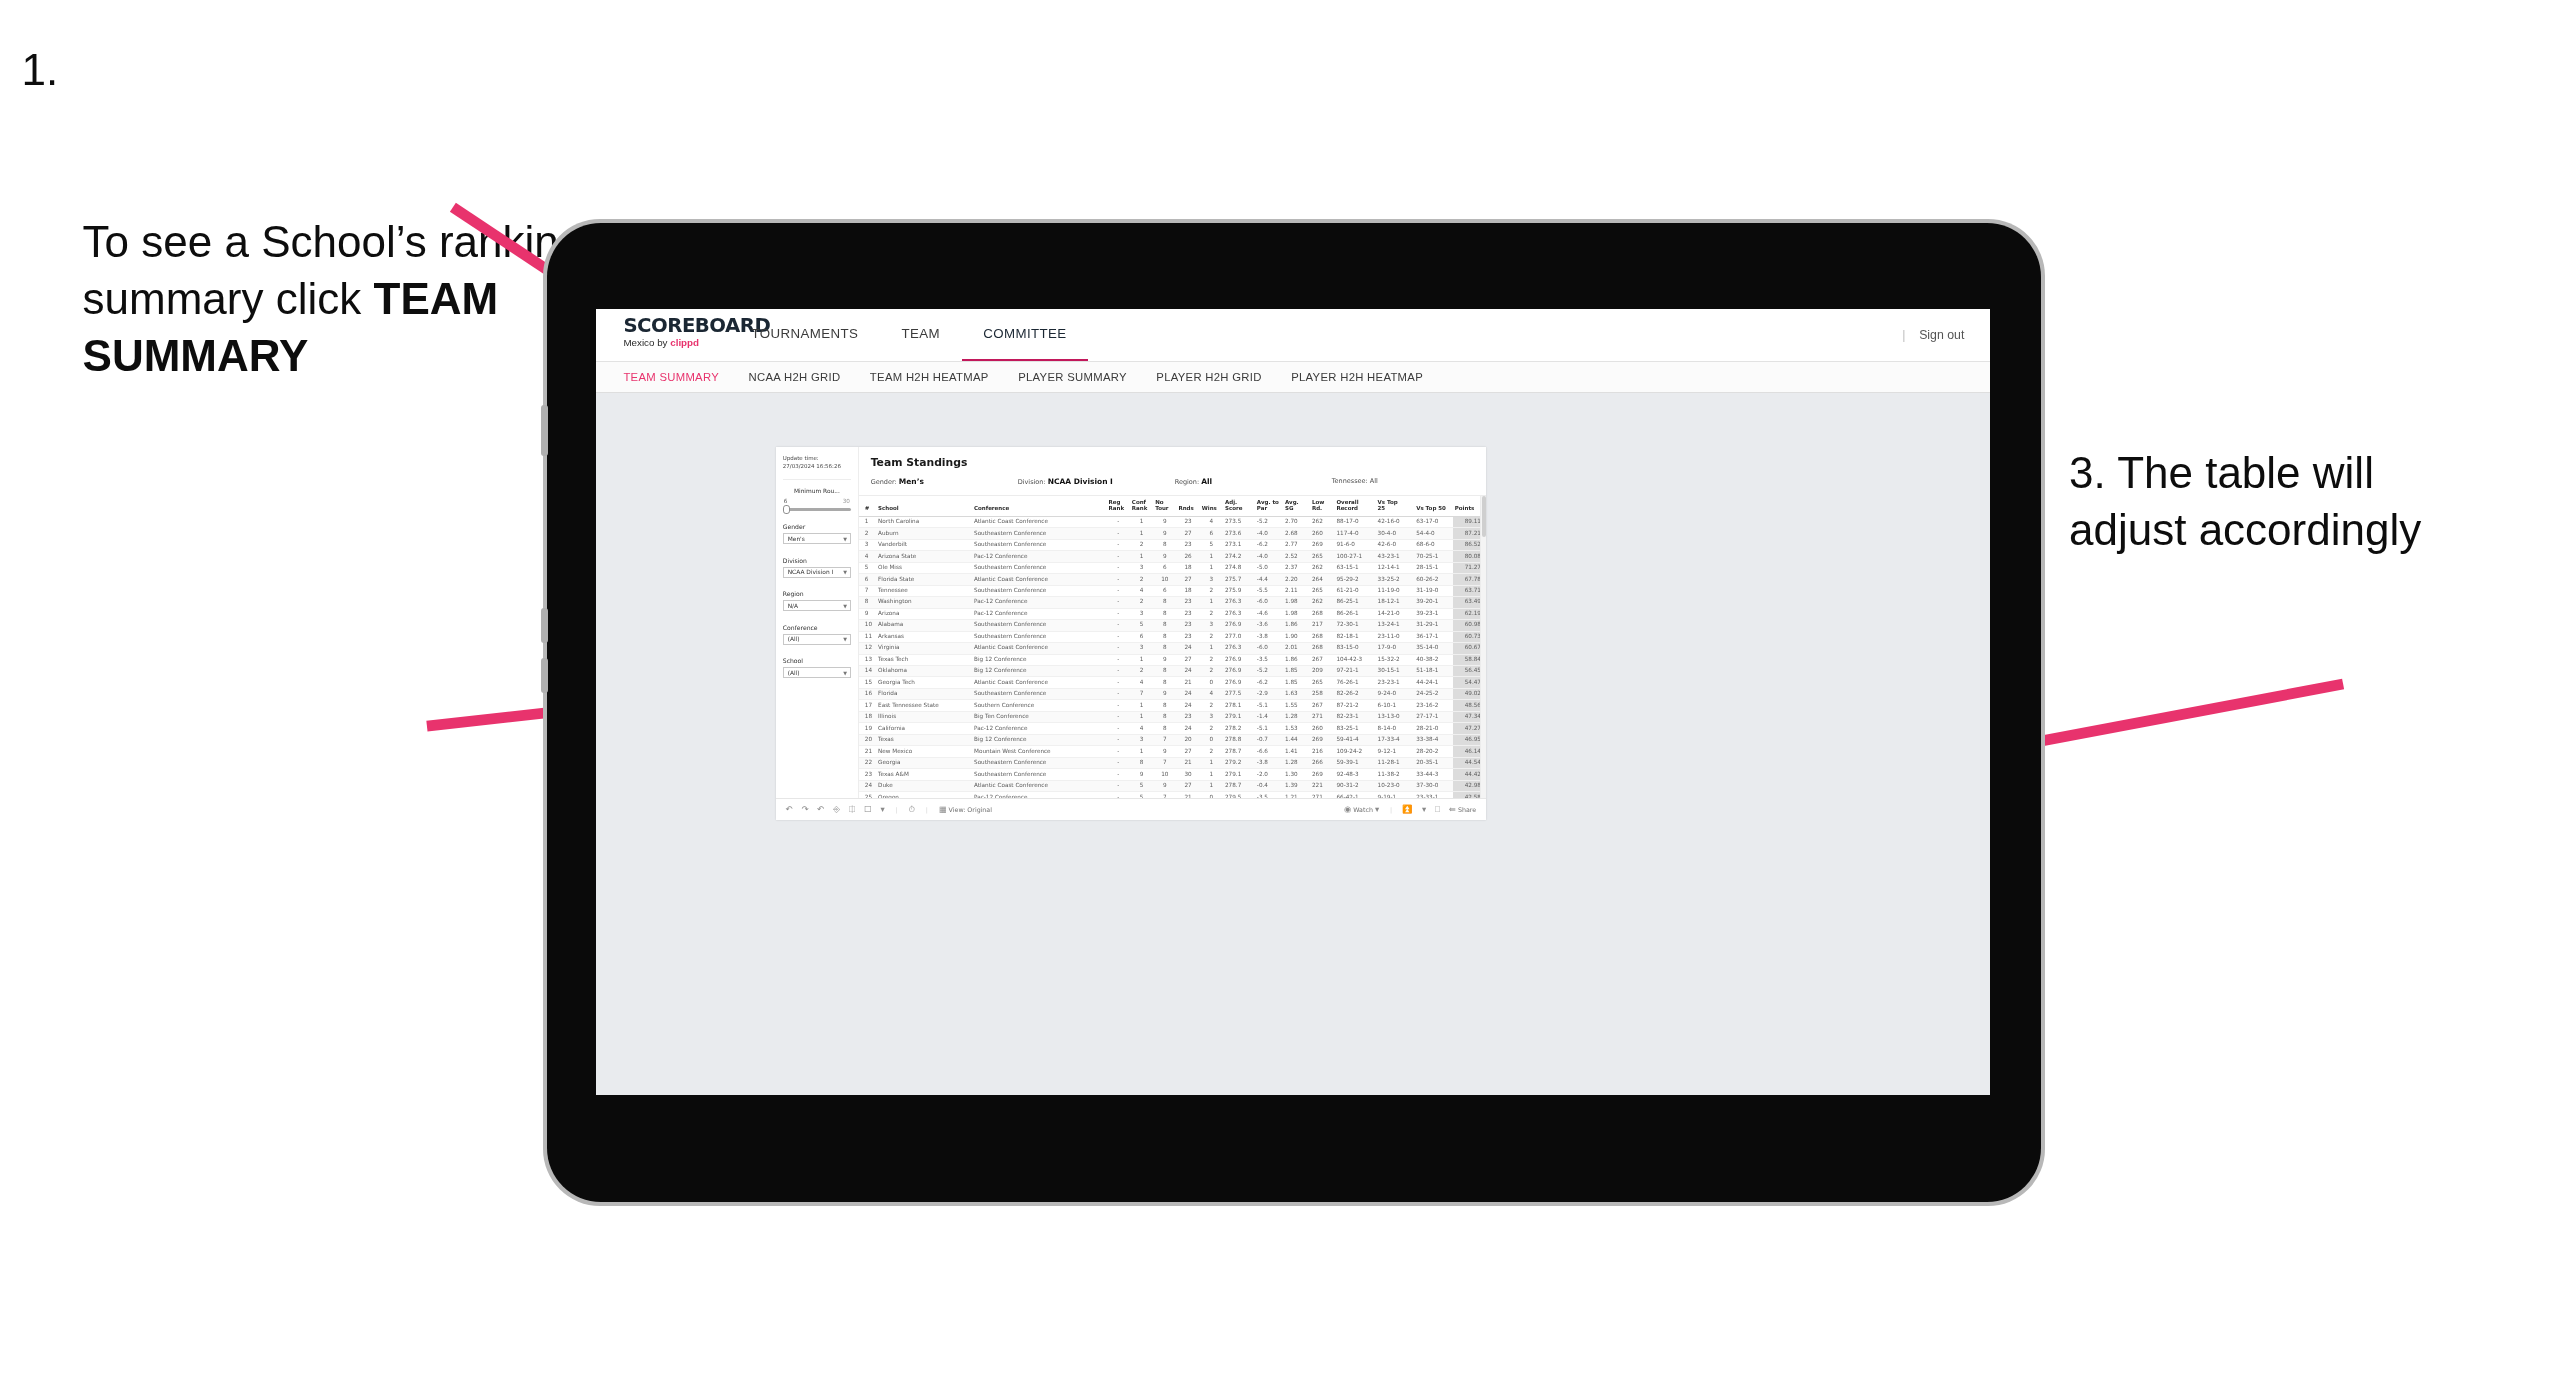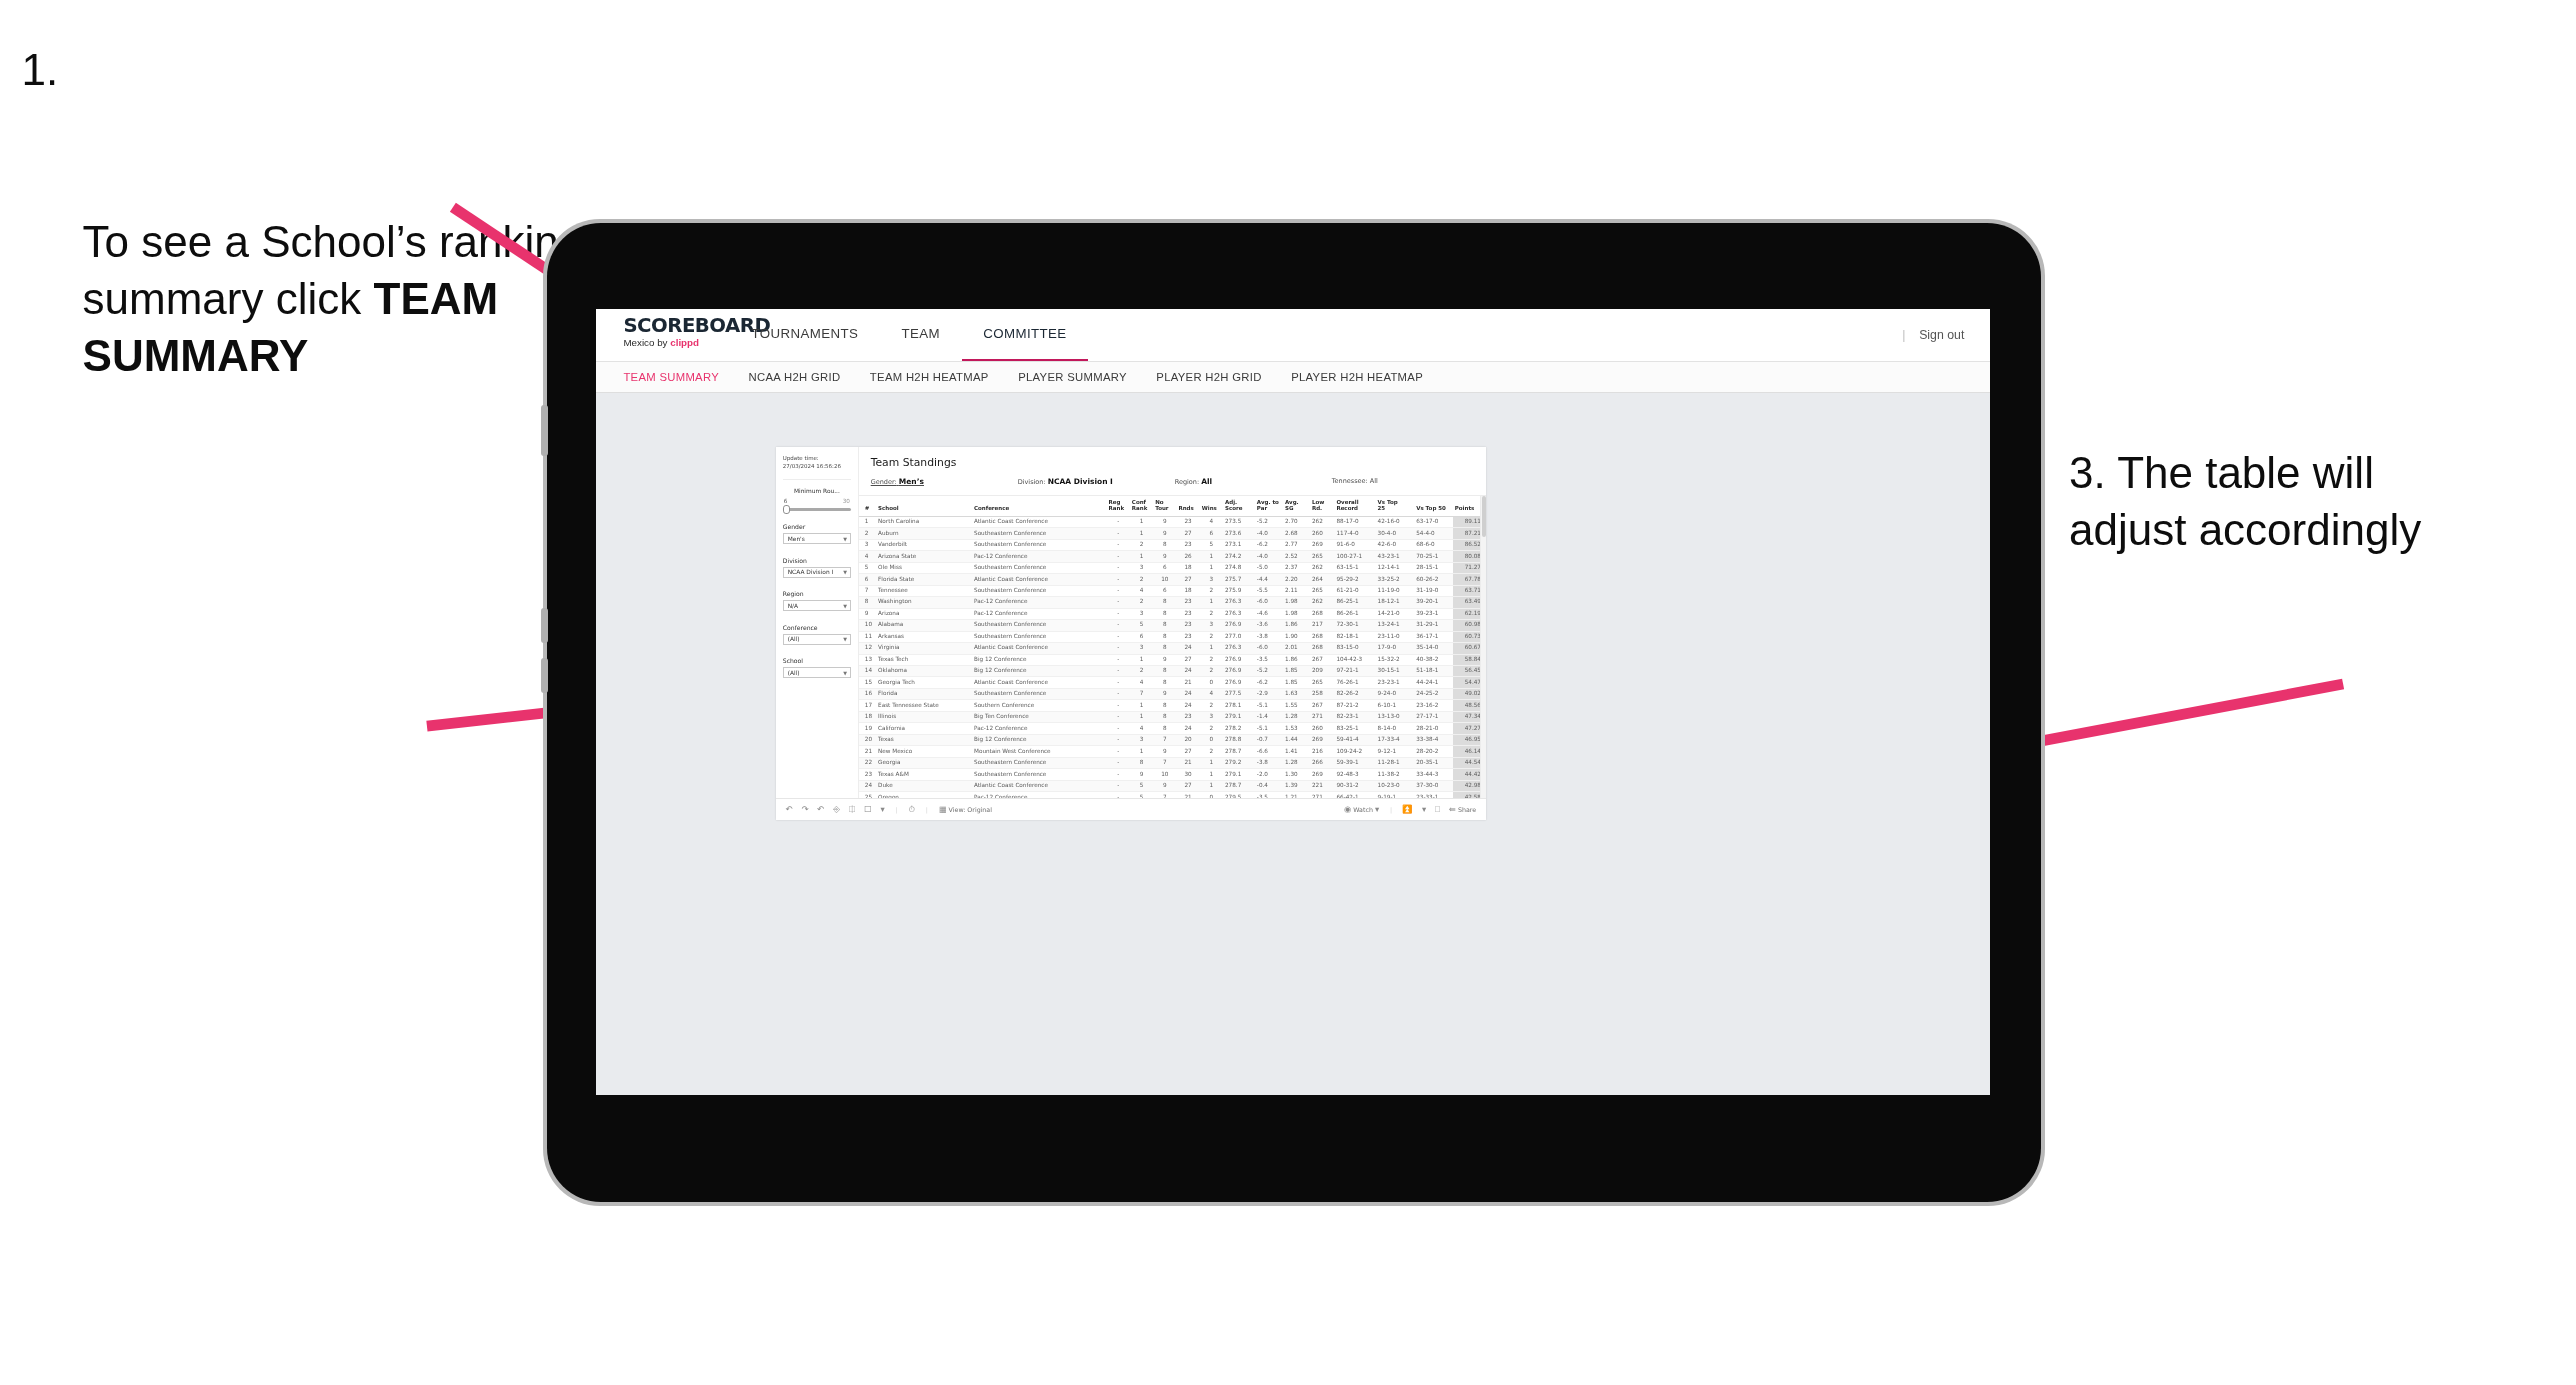--- a/index.html
+++ b/index.html
@@ -141,29 +141,29 @@
     height: 10.8px; border: 1px solid #c8c8c8; background: #fff;
     display: flex; align-items: center; justify-content: space-between;
     padding: 0 2.9px 0 3.9px; cursor: pointer;
   }
   .filt .f-val { font-size: 5.9px; color: #333; white-space: nowrap; overflow: hidden; }
   .filt .caret { font-size: 4.9px; color: #777; }
 
   
   #viz-main { flex: 1; display: flex; flex-direction: column; min-width: 0; }
   #viz-title {
-    padding: 8.8px 0 0 11.8px; font-size: 10.8px; color: #1a1a1a; font-weight: 400;
+    padding: 8.8px 0 0 11.8px; font-size: 10.8px; color: #1a1a1a; font-weight: 700;
   }
   #viz-filters {
     display: flex; padding: 8.8px 0 8.8px 11.8px; gap: 0;
     border-bottom: 1px solid #ececec;
   }
   .vf { font-size: 6.5px; color: #4d4d4d; }
   .vf b { color: #111; font-size: 7.5px; font-weight: 600; }
-  .vf-gender { width: 147px; text-decoration: underline; }
+  .vf-gender { width: 147px; }
   .vf-div { width: 157px; }
   .vf-region { width: 157px; }
 
   
   #tbl-wrap { flex: 1; overflow: hidden; position: relative; }
   table#standings { width: 100%; border-collapse: collapse; table-layout: fixed; }
   #standings th {
     font-size: 5.5px; color: #2b2b2b; font-weight: 700;
     text-align: left; vertical-align: bottom;
     padding: 2.9px 2px 3.9px 2px; line-height: 1.15;

